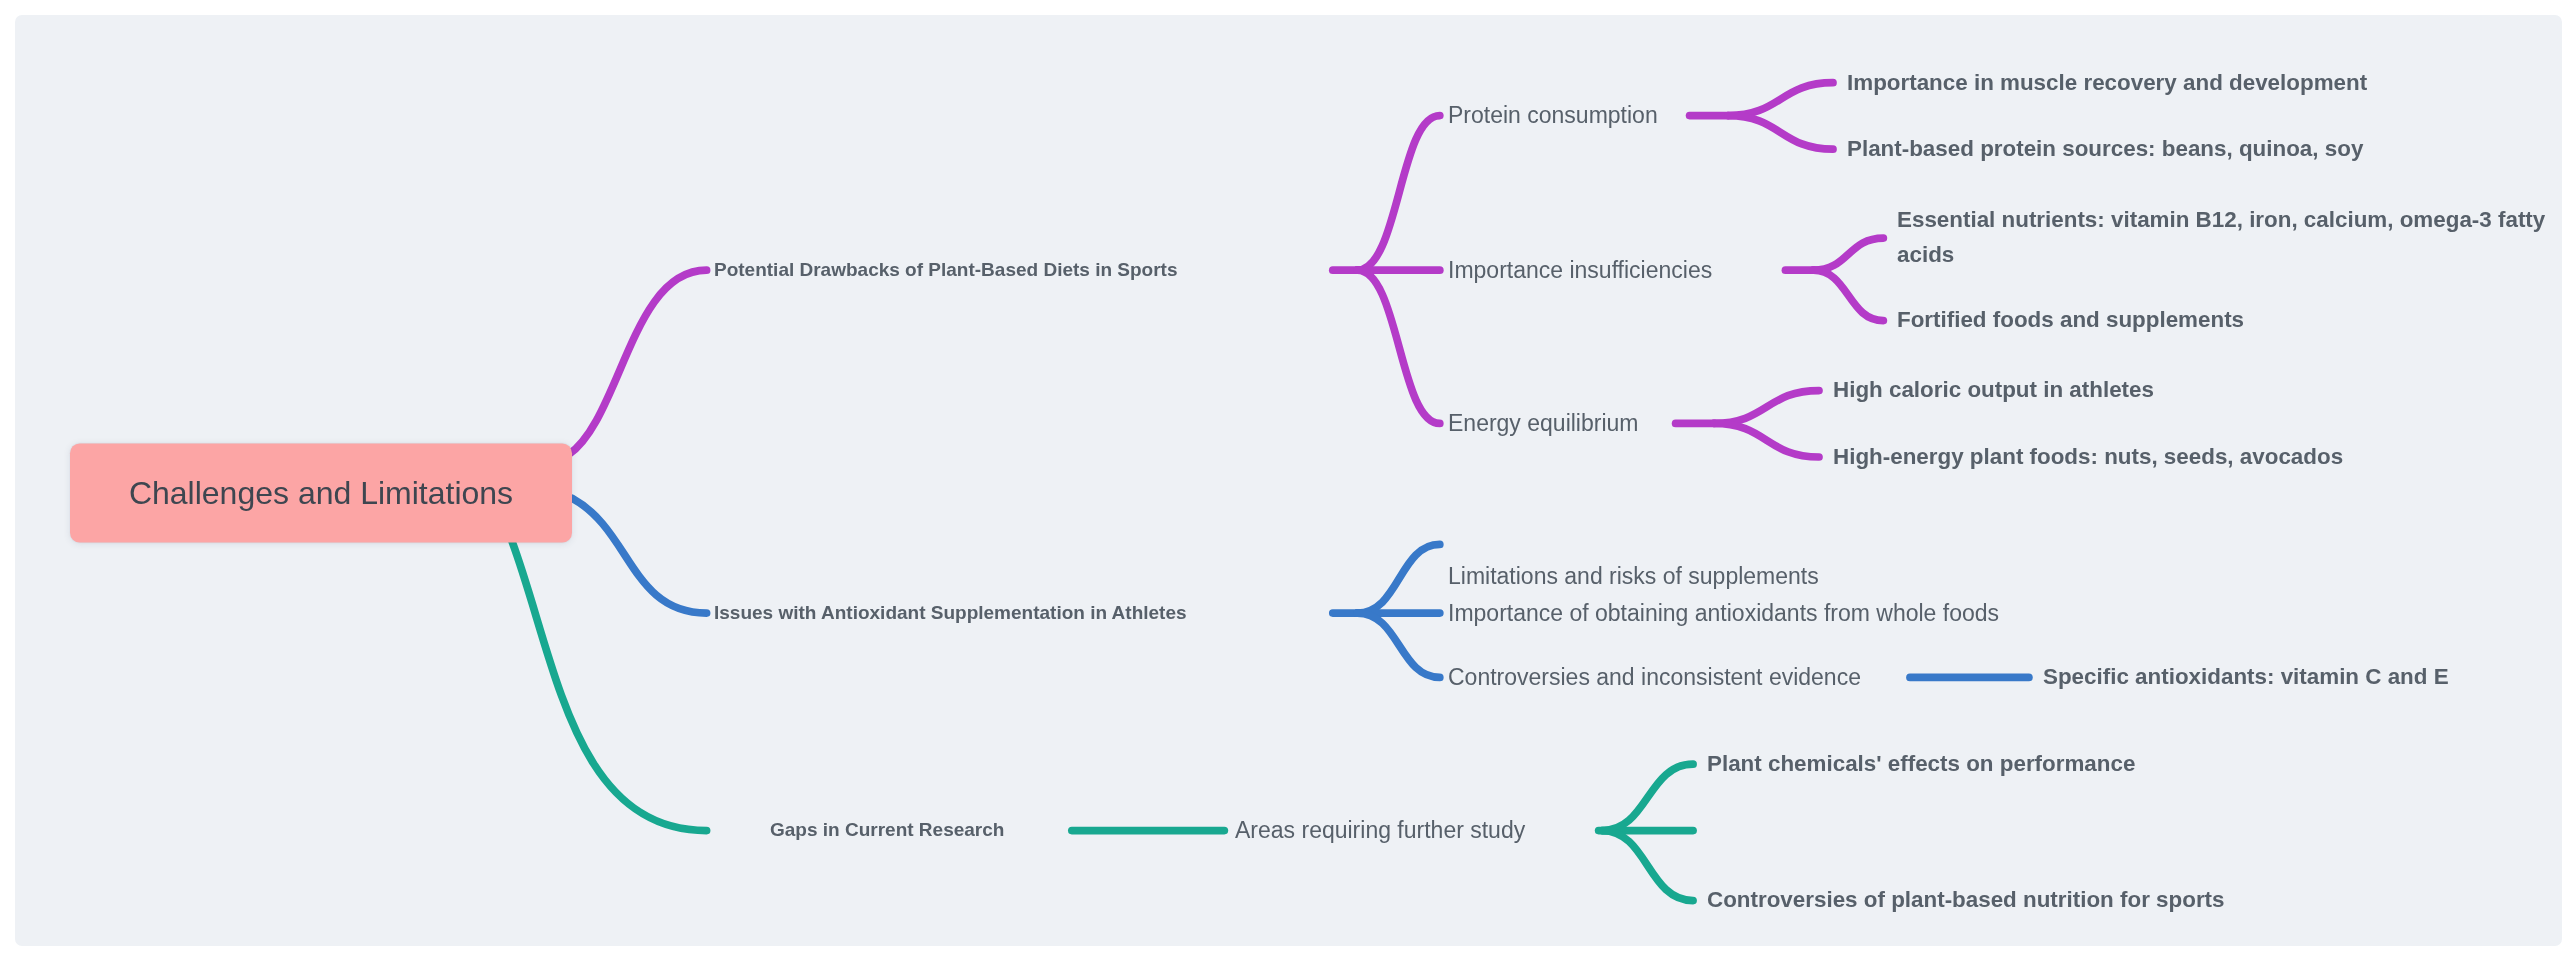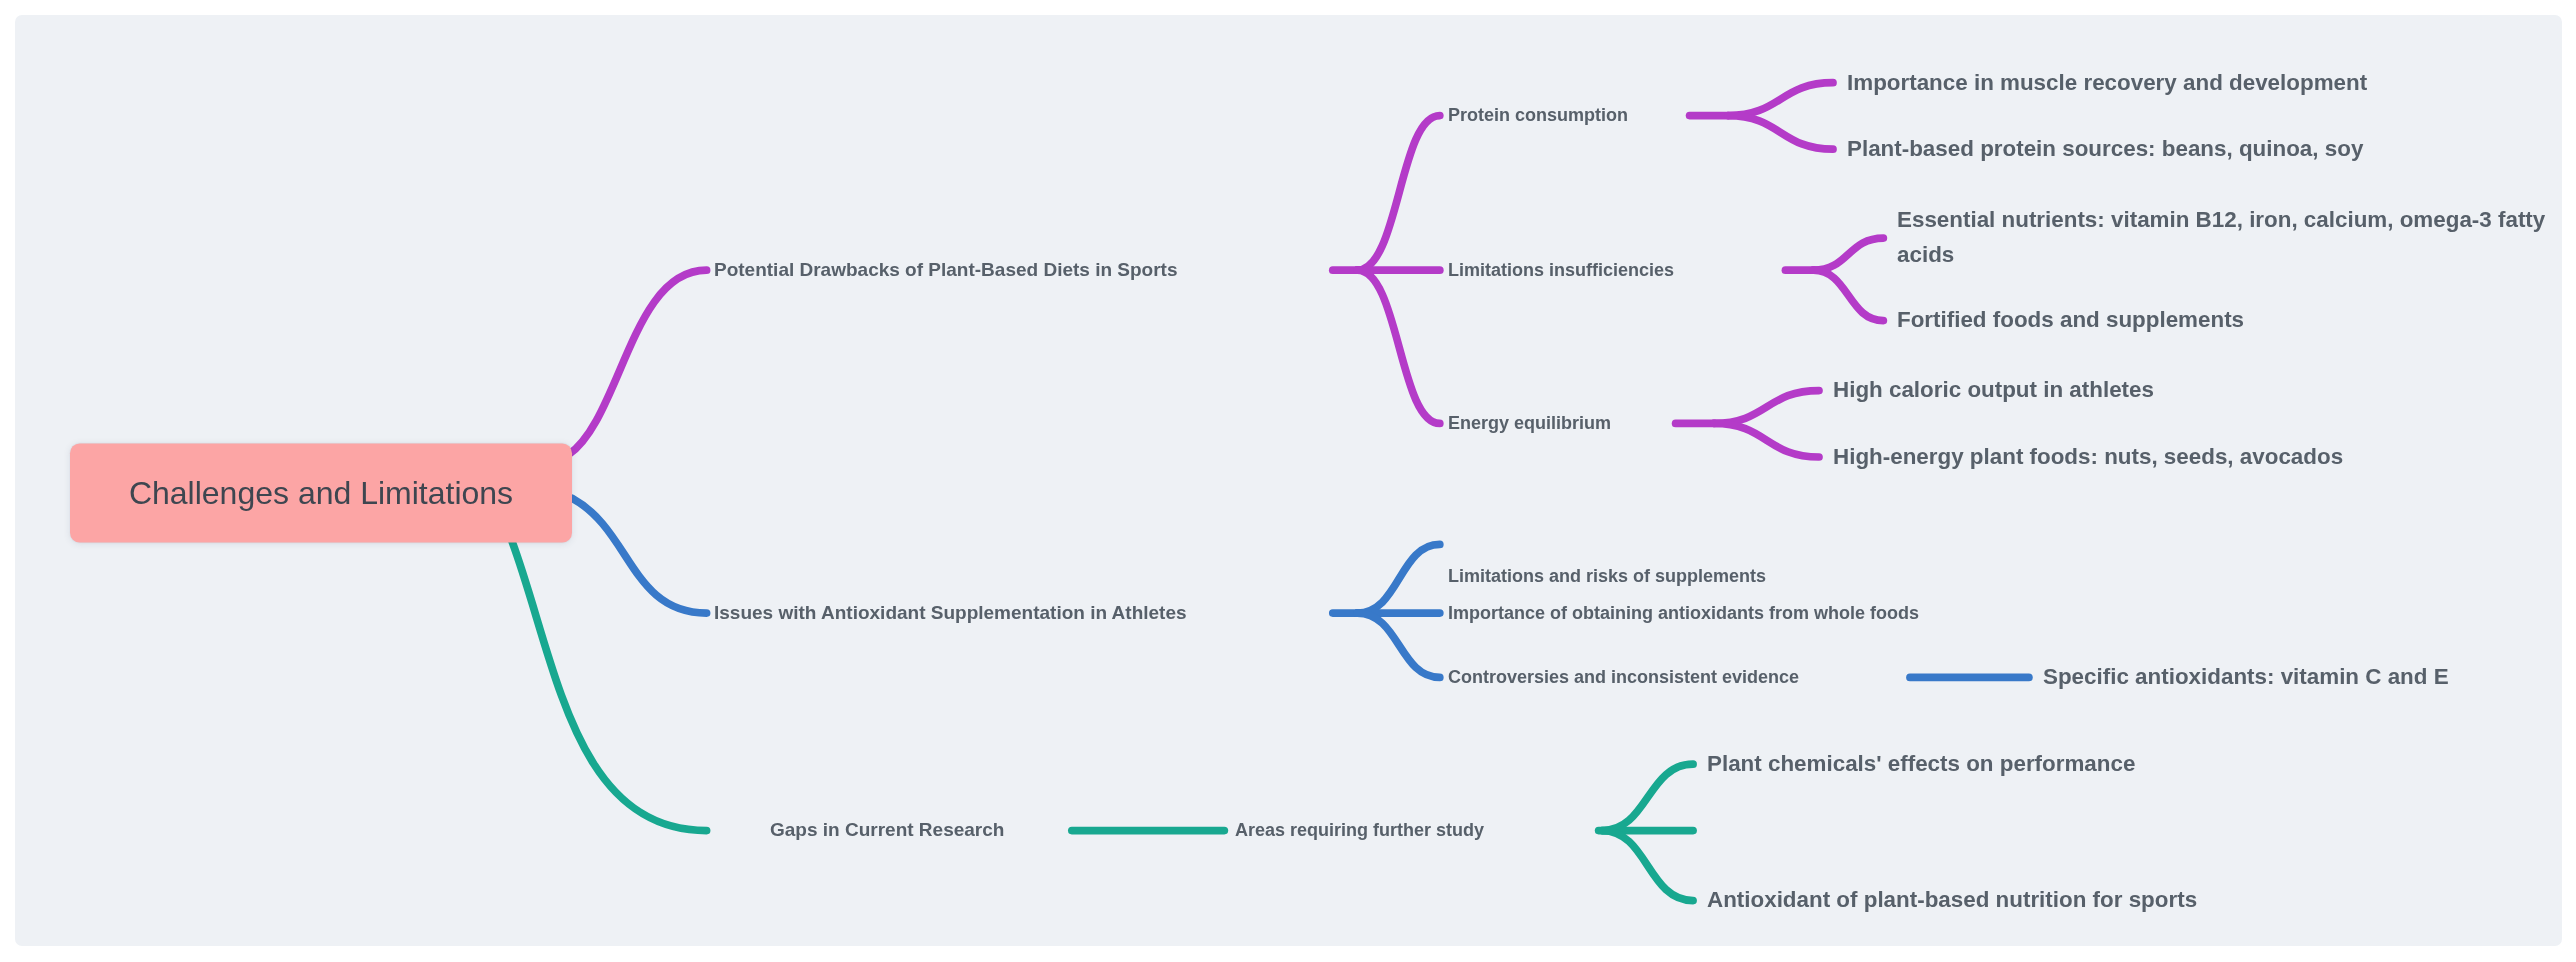--- a/index.html
+++ b/index.html
@@ -27,21 +27,21 @@
   .root{
     left:70px;top:493px;
     width:502px;height:99px;
     background:#fca5a5;
     border-radius:9.8px;
     box-shadow:0 1.4px 7px rgba(40,60,90,0.10), 0 0 1.4px rgba(40,60,90,0.08);
     display:flex;align-items:center;justify-content:center;
     font-size:32px;font-weight:400;color:#3e4650;
   }
   .lvl1{font-size:19px;font-weight:700;line-height:1.85;}
-  .lvl2{font-size:18px;font-weight:700;text-align:center;}
+  .lvl2{font-size:23px;font-weight:400;text-align:center;}
   .lvl3{font-size:22.4px;font-weight:700;line-height:1.55;}
 </style>
 </head>
 <body>
 
 <div id="app">
   <div id="canvas"></div>
 
   <svg id="wires" width="2576" height="963" viewBox="0 0 3682 1376">
 
@@ -79,31 +79,31 @@
       <path d="M 2290 1187 C 2355 1187, 2355 1287, 2420 1287"></path>
     </g>
   </svg>
 
   <div class="node root">Challenges and Limitations</div>
 
   <div class="node lvl1 wrap" style="left:714px;top:270px;width:658px;">Potential Drawbacks of Plant-Based Diets in Sports</div>
   <div class="node lvl2" style="left:1448px;top:115px;">Protein consumption</div>
   <div class="node lvl3" style="left:1847px;top:83px;">Importance in muscle recovery and development</div>
   <div class="node lvl3" style="left:1847px;top:149px;">Plant-based protein sources: beans, quinoa, soy</div>
-  <div class="node lvl2" style="left:1448px;top:270px;">Limitations insufficiencies</div>
+  <div class="node lvl2" style="left:1448px;top:270px;">Importance insufficiencies</div>
   <div class="node lvl3 wrap" style="left:1897px;top:238px;width:682px;">Essential nutrients: vitamin B12, iron, calcium, omega-3 fatty acids</div>
   <div class="node lvl3" style="left:1897px;top:320px;">Fortified foods and supplements</div>
   <div class="node lvl2" style="left:1448px;top:423px;">Energy equilibrium</div>
   <div class="node lvl3" style="left:1833px;top:390px;">High caloric output in athletes</div>
   <div class="node lvl3" style="left:1833px;top:457px;">High-energy plant foods: nuts, seeds, avocados</div>
 
   <div class="node lvl1 wrap" style="left:714px;top:613px;width:658px;">Issues with Antioxidant Supplementation in Athletes</div>
   <div class="node lvl2" style="left:1448px;top:544px;margin-top:32px;">Limitations and risks of supplements</div>
   <div class="node lvl2" style="left:1448px;top:613px;">Importance of obtaining antioxidants from whole foods</div>
   <div class="node lvl2" style="left:1448px;top:677px;">Controversies and inconsistent evidence</div>
   <div class="node lvl3" style="left:2043px;top:677px;">Specific antioxidants: vitamin C and E</div>
 
   <div class="node lvl1" style="left:738px;top:830px;margin-left:32px;">Gaps in Current Research</div>
   <div class="node lvl2" style="left:1235px;top:830px;">Areas requiring further study</div>
   <div class="node lvl3" style="left:1707px;top:764px;">Plant chemicals' effects on performance</div>
-  <div class="node lvl3" style="left:1707px;top:900px;">Antioxidant of plant-based nutrition for sports</div>
+  <div class="node lvl3" style="left:1707px;top:900px;">Controversies of plant-based nutrition for sports</div>
 </div>
 
 
 </body></html>

